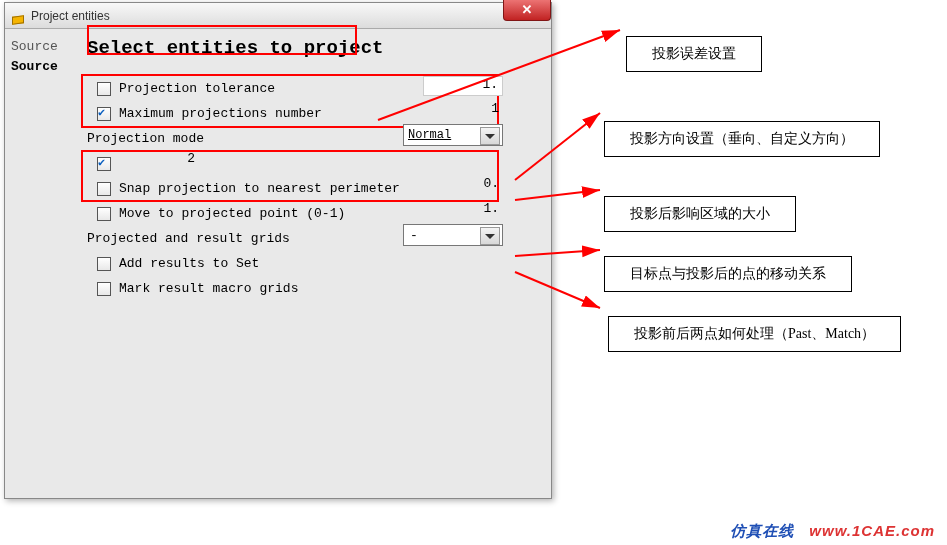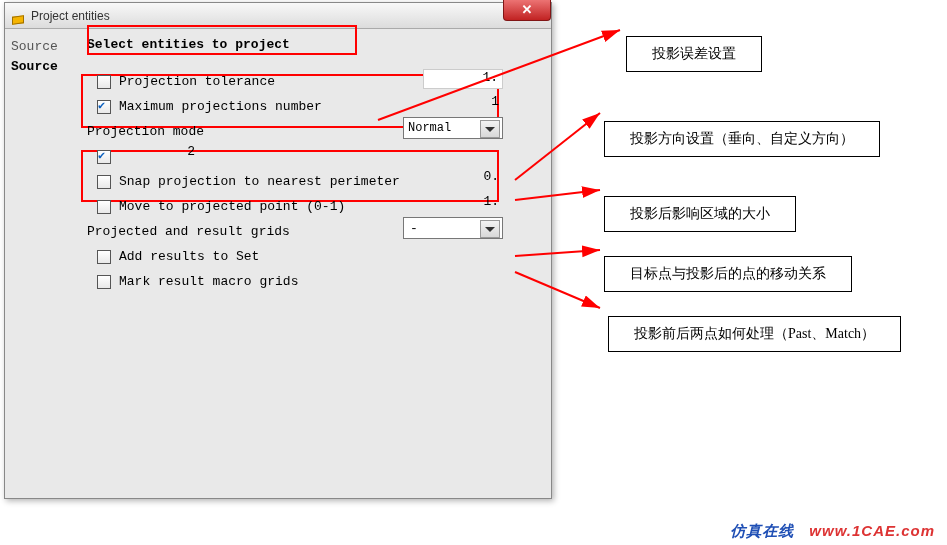--- a/index.html
+++ b/index.html
@@ -83,21 +83,21 @@
   .leftcol .inactive { color: #555; }
   .maincol {
     flex: 1;
     padding: 8px 12px 8px 4px;
     background: #e9e9e9;
     position: relative;
   }
   .heading {
     font-weight: bold;
     font-family: "Courier New", monospace;
-    font-size: 13px;
+    font-size: 19px;
     margin-bottom: 10px;
   }
   .dropdown {
     width: 410px;
     height: 24px;
     background: #fff;
     border: 1px solid #777;
     display: flex;
     align-items: center;
     padding: 0 6px;
@@ -117,20 +117,21 @@
     content: "";
     border-left: 5px solid transparent;
     border-right: 5px solid transparent;
     border-top: 5px solid #333;
   }
   .dropdown.small {
     width: 100px;
     height: 22px;
     font-size: 12px;
     padding: 0 4px;
+    text-decoration: underline;
   }
   .dropdown.tiny {
     width: 100px;
     height: 22px;
   }
   .rows {
     margin-top: 12px;
     width: 416px;
   }
   .row {

